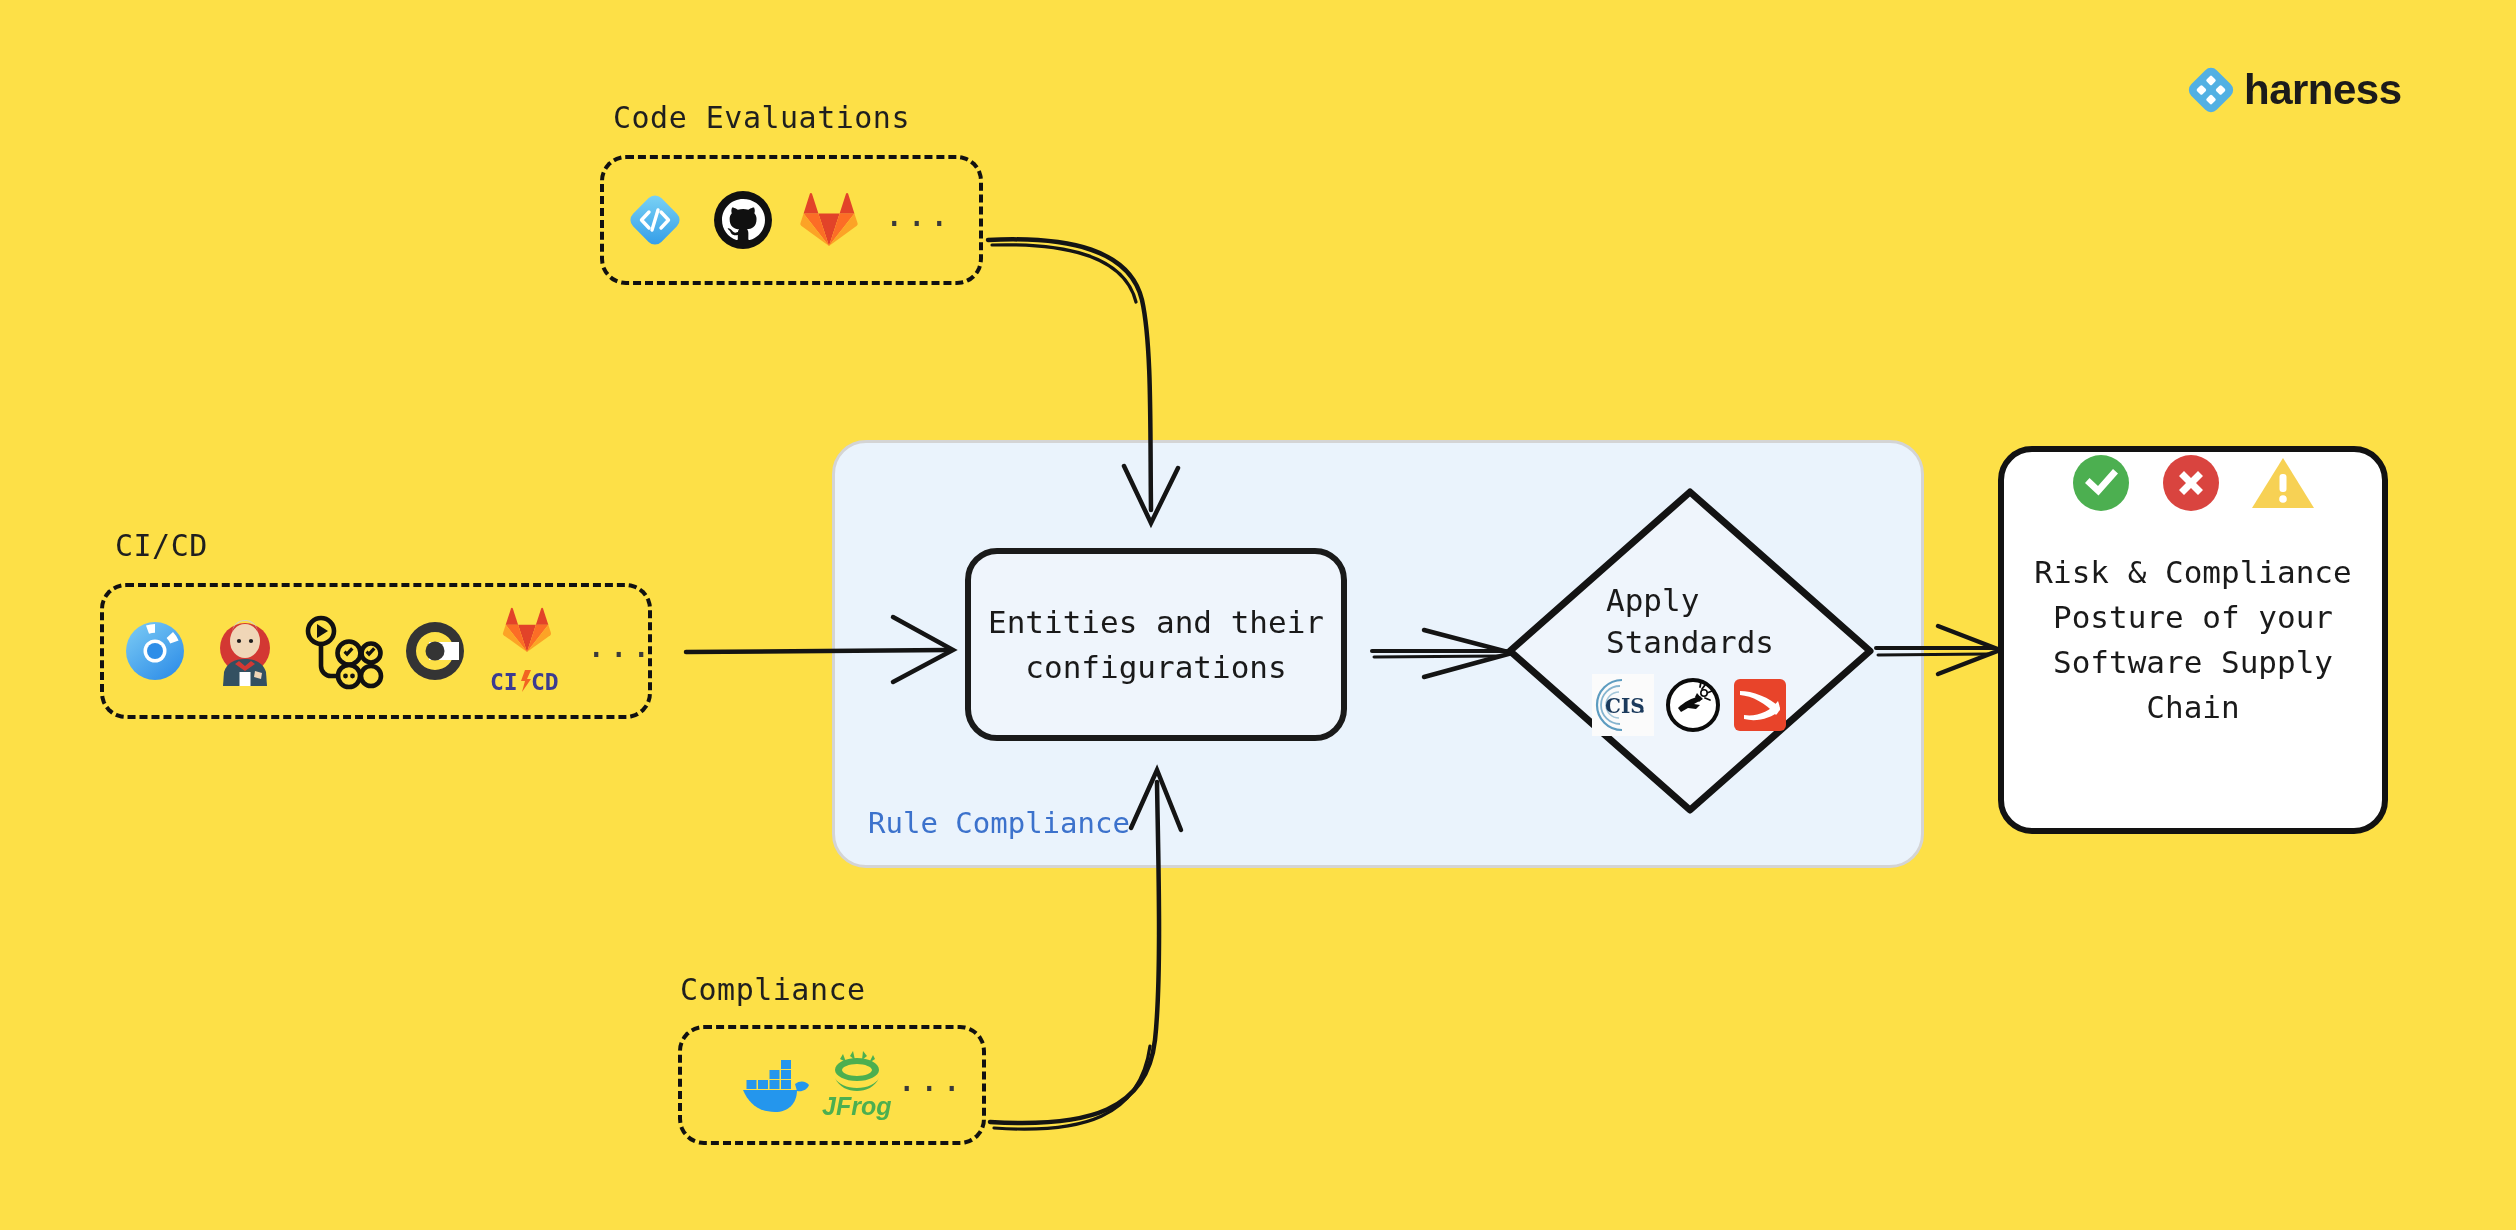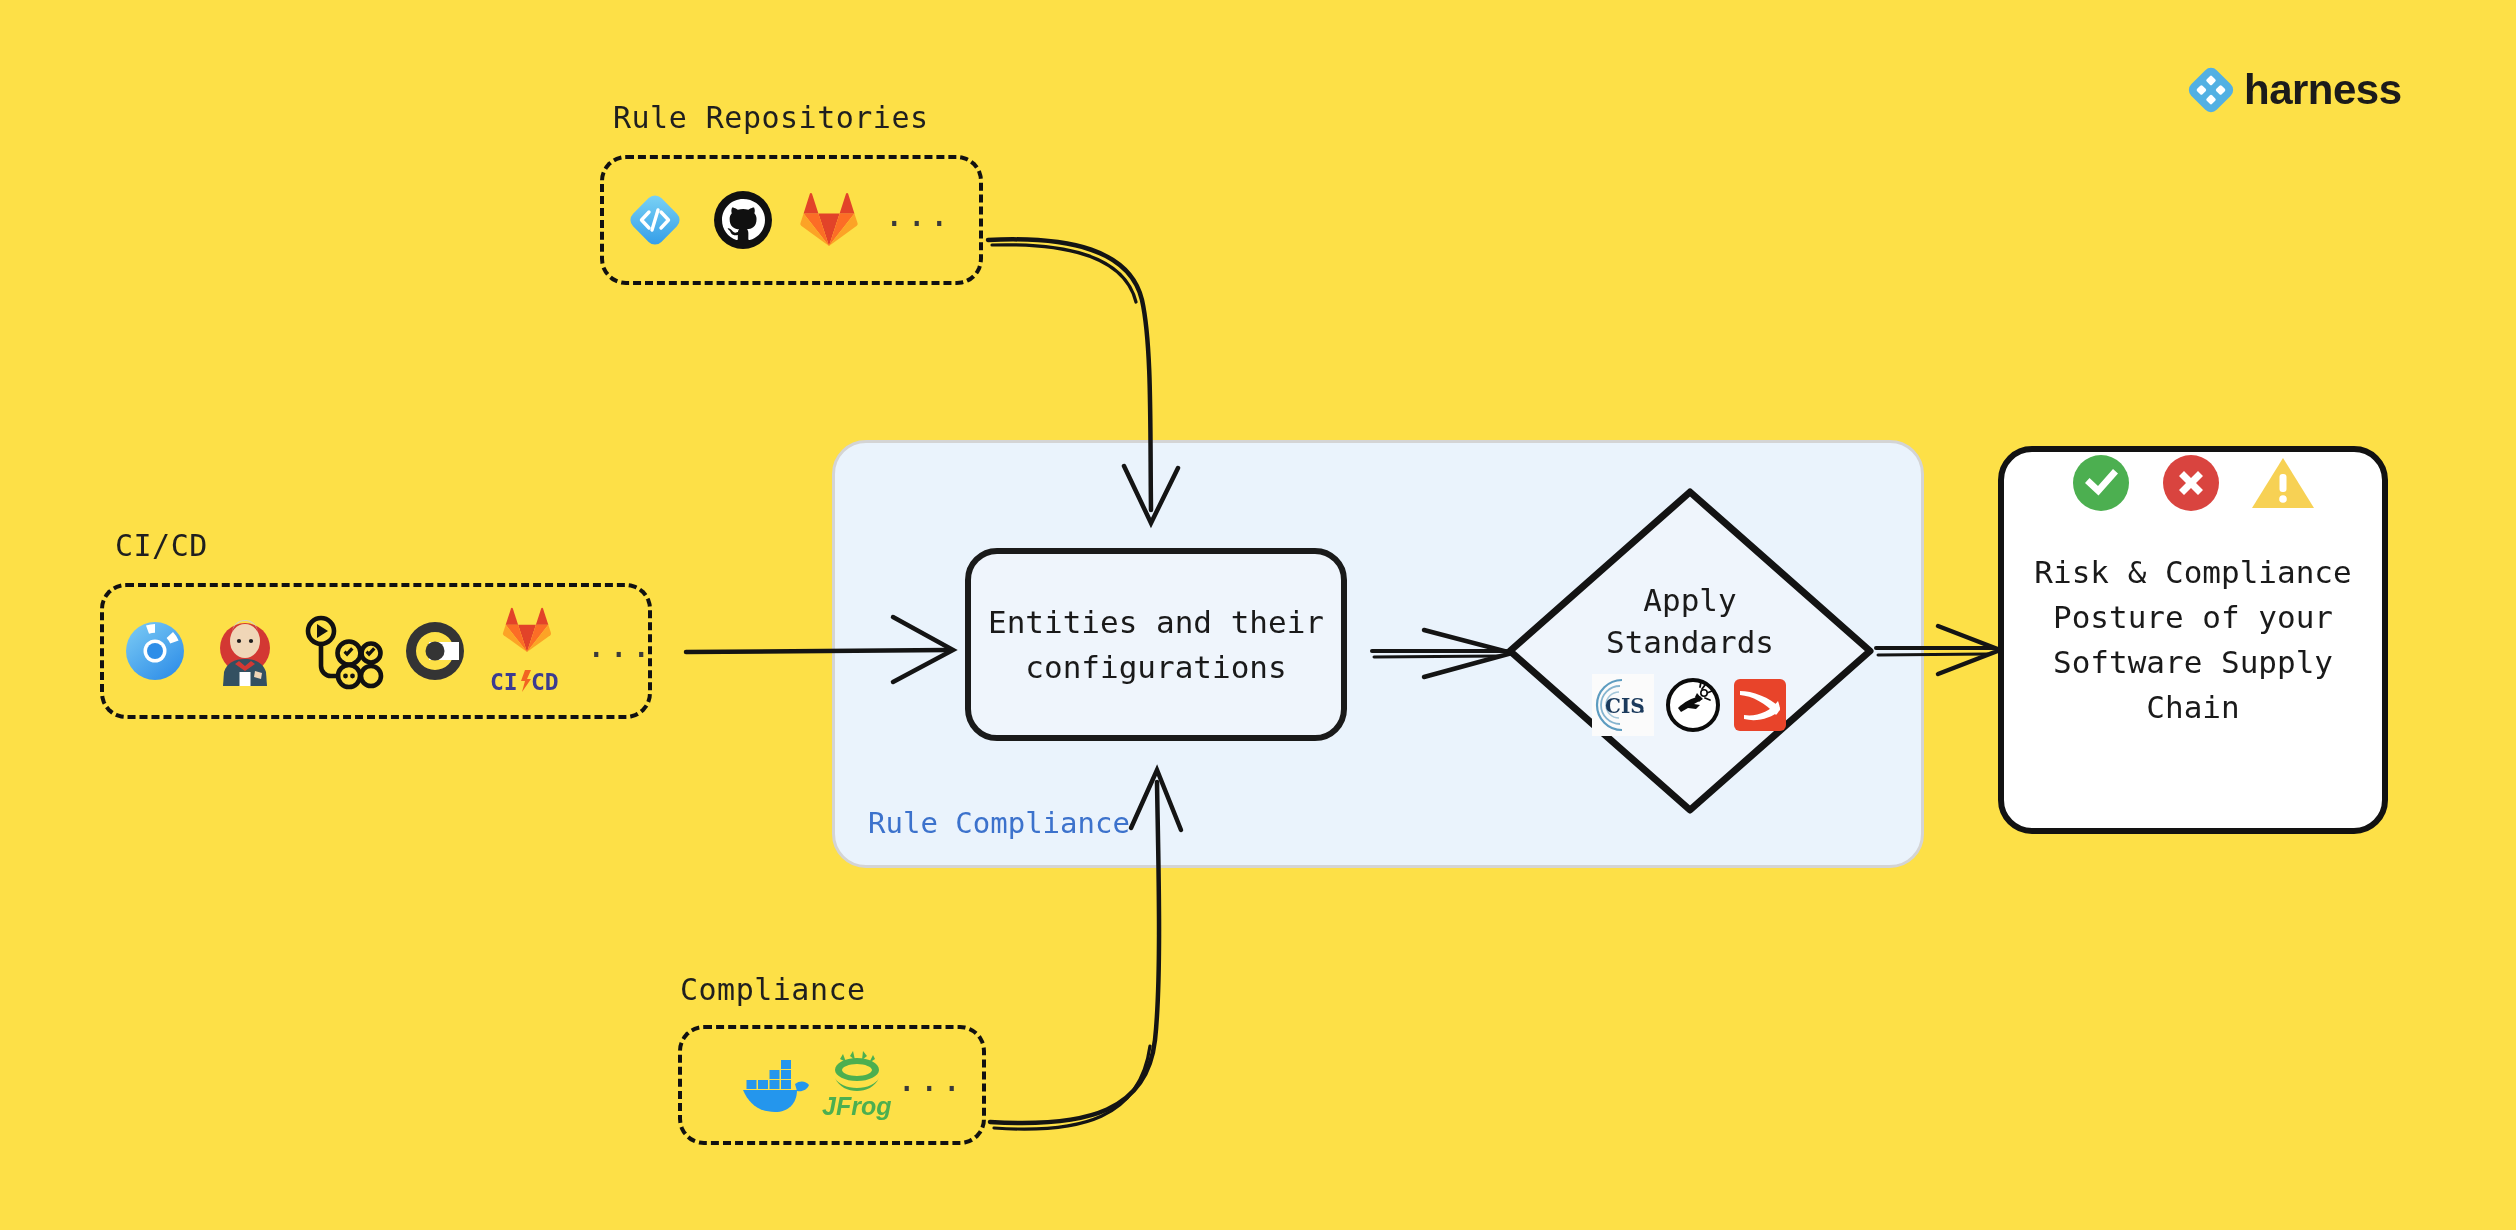--- a/index.html
+++ b/index.html
@@ -97,21 +97,20 @@
     display: flex;
     flex-direction: column;
     align-items: center;
     justify-content: flex-start;
   }
   #diamond-text {
     font-family: "DejaVu Sans Mono", "Liberation Mono", monospace;
     font-size: 31px;
     line-height: 1.35;
     color: #1a1a1a;
-    text-align: center;
     white-space: pre-line;
   }
   #diamond-icons {
     display: flex;
     align-items: center;
     gap: 10px;
     margin-top: 10px;
   }
 
   
@@ -203,21 +202,21 @@
       <path d="M 1424,630 L 1512,653 L 1424,677" stroke-width="4.5"></path>
     </g>
 
     <g fill="none" stroke="#141414" stroke-width="4" stroke-linecap="round">
       <path d="M 1876,648 L 1994,648"></path>
       <path d="M 1878,655 L 1988,654" stroke-width="3"></path>
       <path d="M 1938,626 L 2000,650 L 1938,674" stroke-width="4.5"></path>
     </g>
   </svg>
 
-  <div class="abs group-label" style="left:613px; top:100px;">Rule Repositories</div>
+  <div class="abs group-label" style="left:613px; top:100px;">Code Evaluations</div>
 
   <div class="abs dashed-box" style="left:600px; top:155px; width:383px; height:130px;">
     <div class="icon-row" style="gap:24px;">
 
       <span class="icon-slot">
         <svg width="66" height="66" viewBox="0 0 66 66">
           <defs>
             <linearGradient id="hcGrad" x1="0" y1="0" x2="1" y2="1">
               <stop offset="0%" stop-color="#7fd5f5"></stop>
               <stop offset="100%" stop-color="#2f9ae8"></stop>

